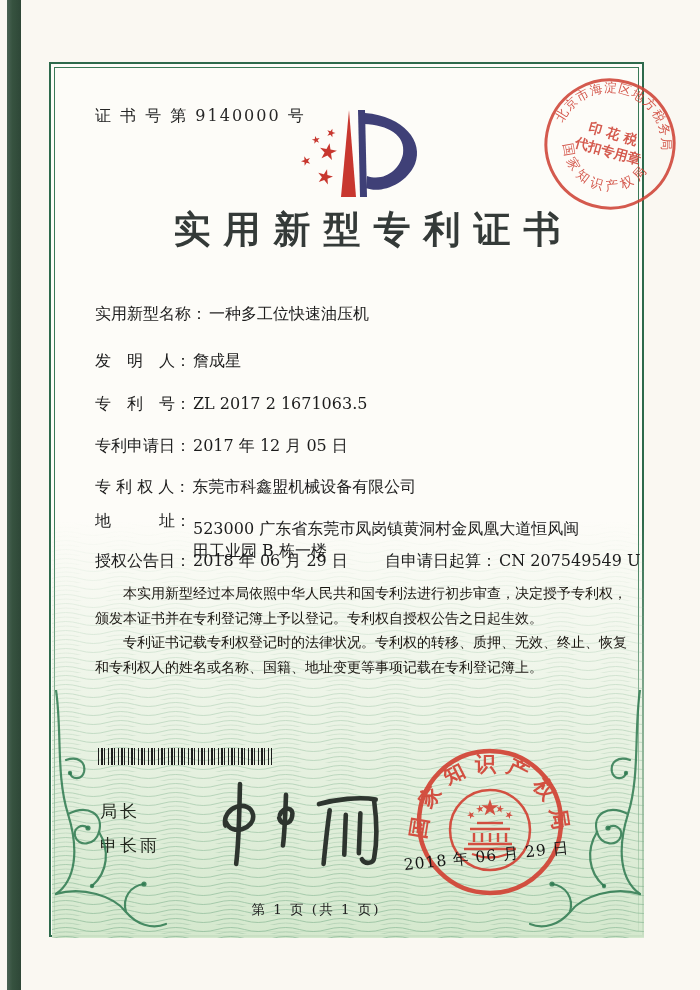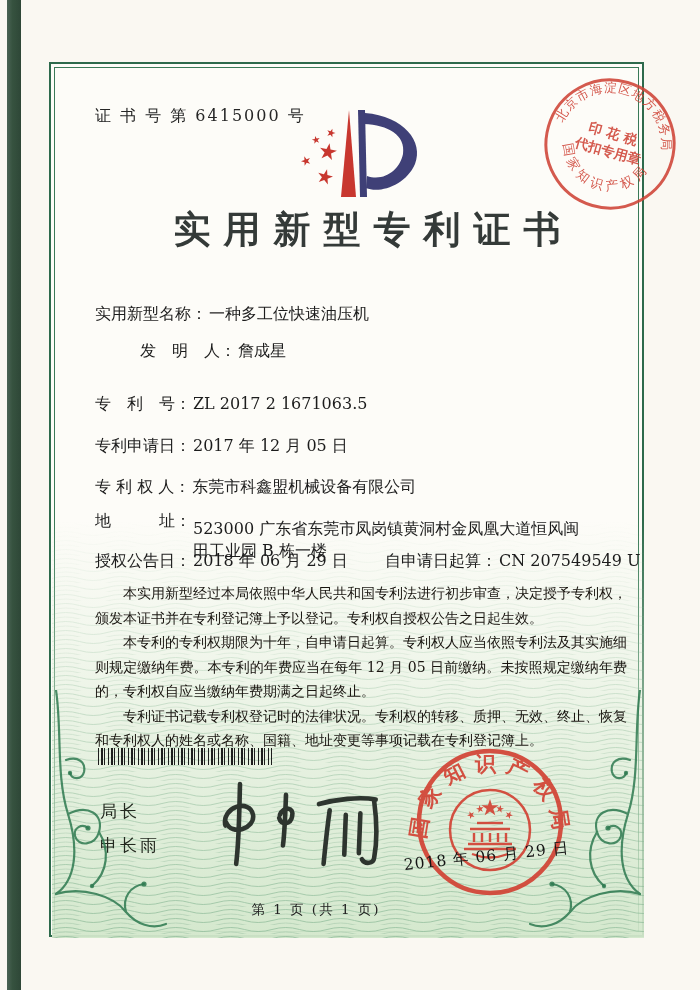--- a/index.html
+++ b/index.html
@@ -72,21 +72,21 @@
       <stop offset="0.45" stop-color="#888"></stop>
       <stop offset="1" stop-color="#fff"></stop>
     </linearGradient>
     <mask id="fm">
         <rect width="592" height="418" fill="url(#fadeg)"></rect>
       </mask>
   </defs>
   <rect width="592" height="418" fill="url(#gw)" mask="url(#fm)" opacity="0.75"></rect>
 </svg>
 
-<div class="abs cert-no">证 书 号 第 6415000 号</div>
+<div class="abs cert-no">证 书 号 第 9140000 号</div>
 
 <svg class="abs logo-svg" width="165" height="100" viewBox="0 0 165 100">
   <defs>
     <path id="star" d="M0,-1 L0.2245,-0.309 L0.9511,-0.309 L0.3633,0.118 L0.5878,0.809 L0,0.382 L-0.5878,0.809 L-0.3633,0.118 L-0.9511,-0.309 L-0.2245,-0.309 Z"></path>
   </defs>
   <g fill="#c8372f">
     <use href="#star" transform="translate(59,29) scale(4.5) rotate(18)"></use>
     <use href="#star" transform="translate(44,36) scale(4.2) rotate(-12)"></use>
     <use href="#star" transform="translate(56,48) scale(9) rotate(10)"></use>
     <use href="#star" transform="translate(34,57) scale(5) rotate(-20)"></use>
@@ -114,21 +114,21 @@
       <textPath href="#tarcBot" startOffset="50%" text-anchor="middle">国家知识产权局</textPath>
     </text>
     <text x="86" y="80" text-anchor="middle" font-size="13.5" fill="#cf4437" font-weight="bold">印 花 税</text>
     <text x="86" y="98" text-anchor="middle" font-size="13.5" fill="#cf4437" font-weight="bold">代扣专用章</text>
   </g>
 </svg>
 
 <div class="abs field" style="top:303px;">
   <span class="lbl">实用新型名称：</span><span class="val">一种多工位快速油压机</span>
 </div>
-<div class="abs field" style="top:340px;margin-left:45px;">
+<div class="abs field" style="top:350px;">
   <span class="lbl">发　明　人：</span><span class="val">詹成星</span>
 </div>
 <div class="abs field" style="top:393px;">
   <span class="lbl">专　利　号：</span><span class="val">ZL 2017 2 1671063.5</span>
 </div>
 <div class="abs field" style="top:435px;">
   <span class="lbl">专利申请日：</span><span class="val">2017 年 12 月 05 日</span>
 </div>
 <div class="abs field" style="top:476px;">
   <span class="lbl">专 利 权 人：</span><span class="val">东莞市科鑫盟机械设备有限公司</span>
@@ -138,21 +138,20 @@
 </div>
 <div class="abs field" style="top:550px;">
   <span class="lbl">授权公告日：</span><span class="val">2018 年 06 月 29 日</span>
 </div>
 <div class="abs field" style="top:550px;left:385px;">
   <span class="lbl" style="min-width:0;">自申请日起算：</span><span class="val">CN 207549549 U</span>
 </div>
 
 <div class="abs body-text">
   <p>本实用新型经过本局依照中华人民共和国专利法进行初步审查，决定授予专利权，颁发本证书并在专利登记簿上予以登记。专利权自授权公告之日起生效。</p>
-  <p>本专利的专利权期限为十年，自申请日起算。专利权人应当依照专利法及其实施细则规定缴纳年费。本专利的年费应当在每年 12 月 05 日前缴纳。未按照规定缴纳年费的，专利权自应当缴纳年费期满之日起终止。</p>
   <p>专利证书记载专利权登记时的法律状况。专利权的转移、质押、无效、终止、恢复和专利权人的姓名或名称、国籍、地址变更等事项记载在专利登记簿上。</p>
 </div>
 
 <div class="abs barcode"></div>
 
 <div class="abs signer" style="top:800px;">局长</div>
 <div class="abs signer" style="top:834px;">申长雨</div>
 
 <svg class="abs sig-svg" width="185" height="92" viewBox="0 0 240 120">
   <g fill="none" stroke="#2e352f" stroke-width="6" stroke-linecap="round" stroke-linejoin="round">

